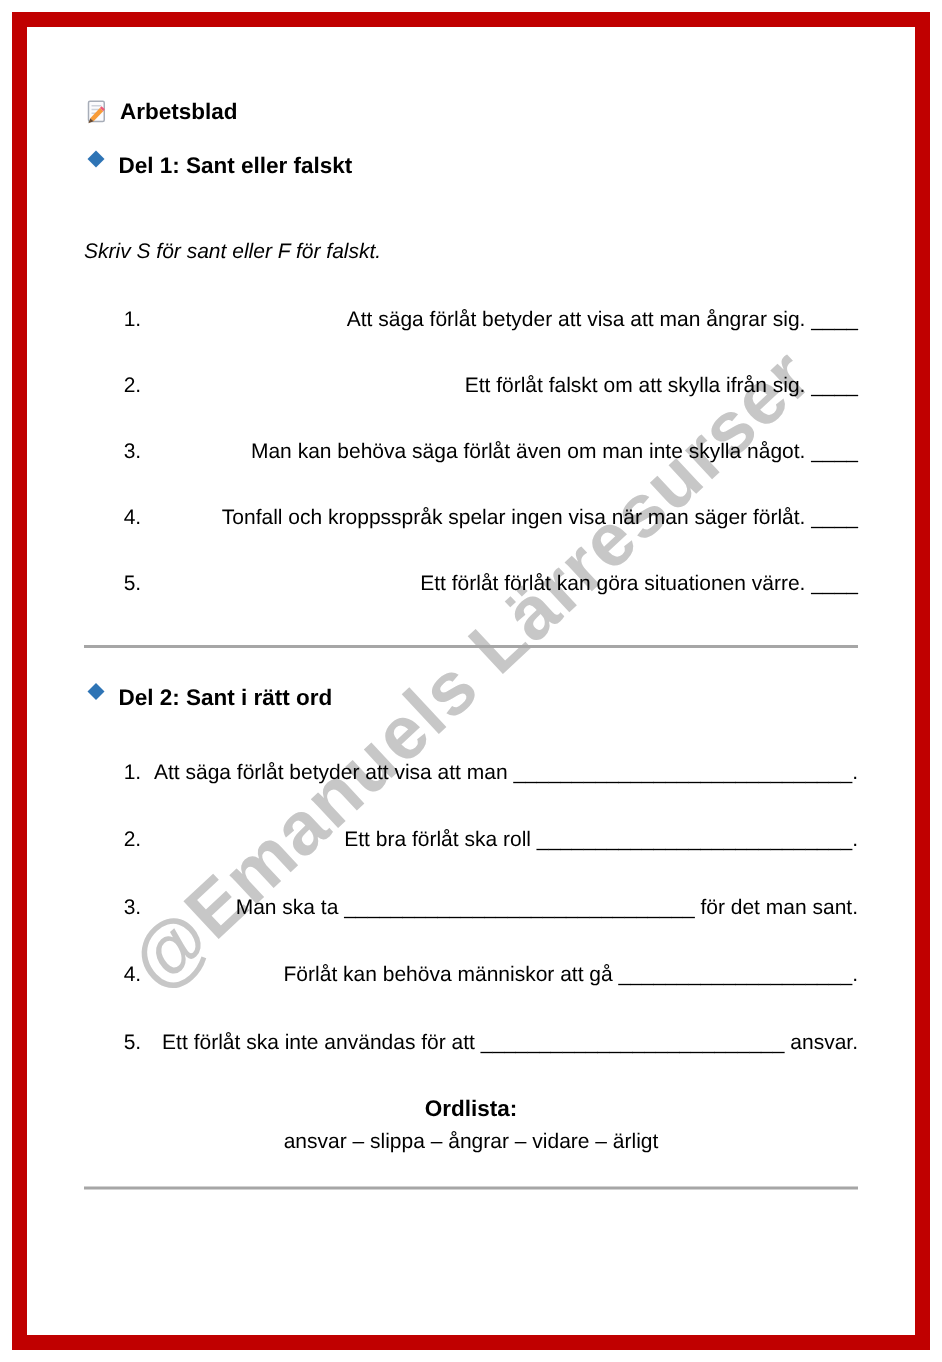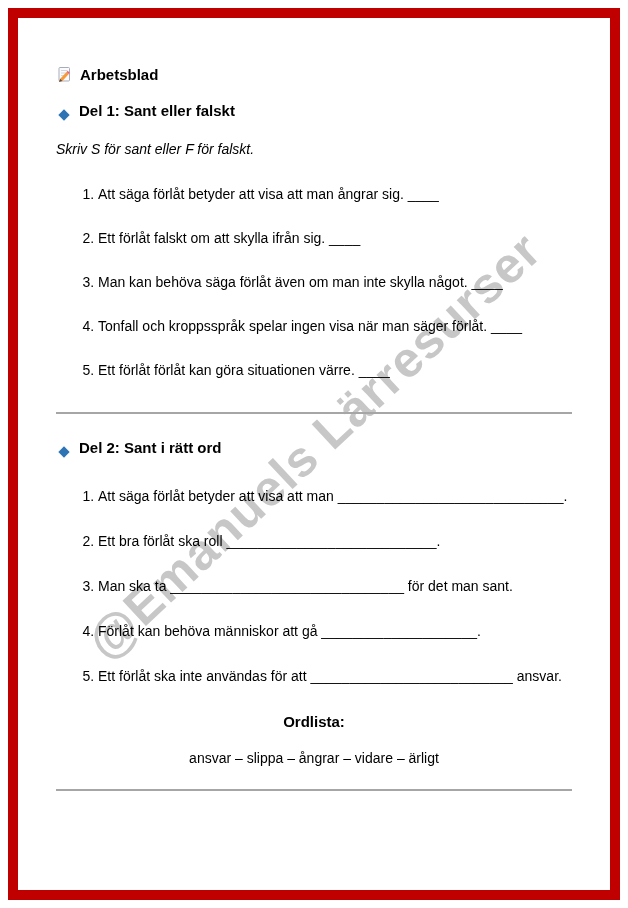--- a/index.html
+++ b/index.html
@@ -37,56 +37,57 @@
     padding:48px 38px 0 38px;
     font-size:14px;
   }
   .title-row {
     display:flex; align-items:center; gap:7px;
     font-weight:700; font-size:15px;
     margin:0 0 19px 0;
   }
   .memo-icon { width:17px; height:17px; display:inline-block; flex:0 0 auto; }
   .section-heading {
-    display:flex; align-items:flex-end; gap:11px;
+    display:flex; align-items:flex-start; gap:11px;
     font-weight:700; font-size:15px;
     margin:0 0 0 4px;
   }
   .diamond {
     width:8px; height:8px;
     background:#2e74b5;
     transform:rotate(45deg);
     display:inline-block; flex:0 0 auto;
   }
   .instruction {
     font-style:italic;
-    margin:22px 0 0 0;
+    margin:40px 0 0 0;
     line-height:17px;
   }
   ol {
     margin:28px 0 0 0;
     padding:0 0 0 42px;
   }
   ol.p1 li { margin-bottom:27px; }
   ol.p2 { margin-top:32px; }
   ol.p2 li { margin-bottom:28px; }
   li {
     line-height:17px;
     white-space:nowrap;
+    text-align:right;
   }
   hr {
     border:none;
     height:2px;
     background:#a6a6a6;
     margin:33px 0 25px 0;
   }
   hr.bottom { margin:22px 0 0 0; }
   .wordlist { text-align:center; margin-top:27px; }
   .wordlist-label { font-weight:700; font-size:15px; line-height:17px;margin-top:18px; }
-  .wordlist-words { margin-top:20px; line-height:17px; }
+  .wordlist-words { margin-top:4px; line-height:17px; }
 </style>
 </head>
 <body>
 
 <div class="frame">
 
   <div class="watermark">@Emanuels Lärresurser</div>
 
   <div class="content">
 

